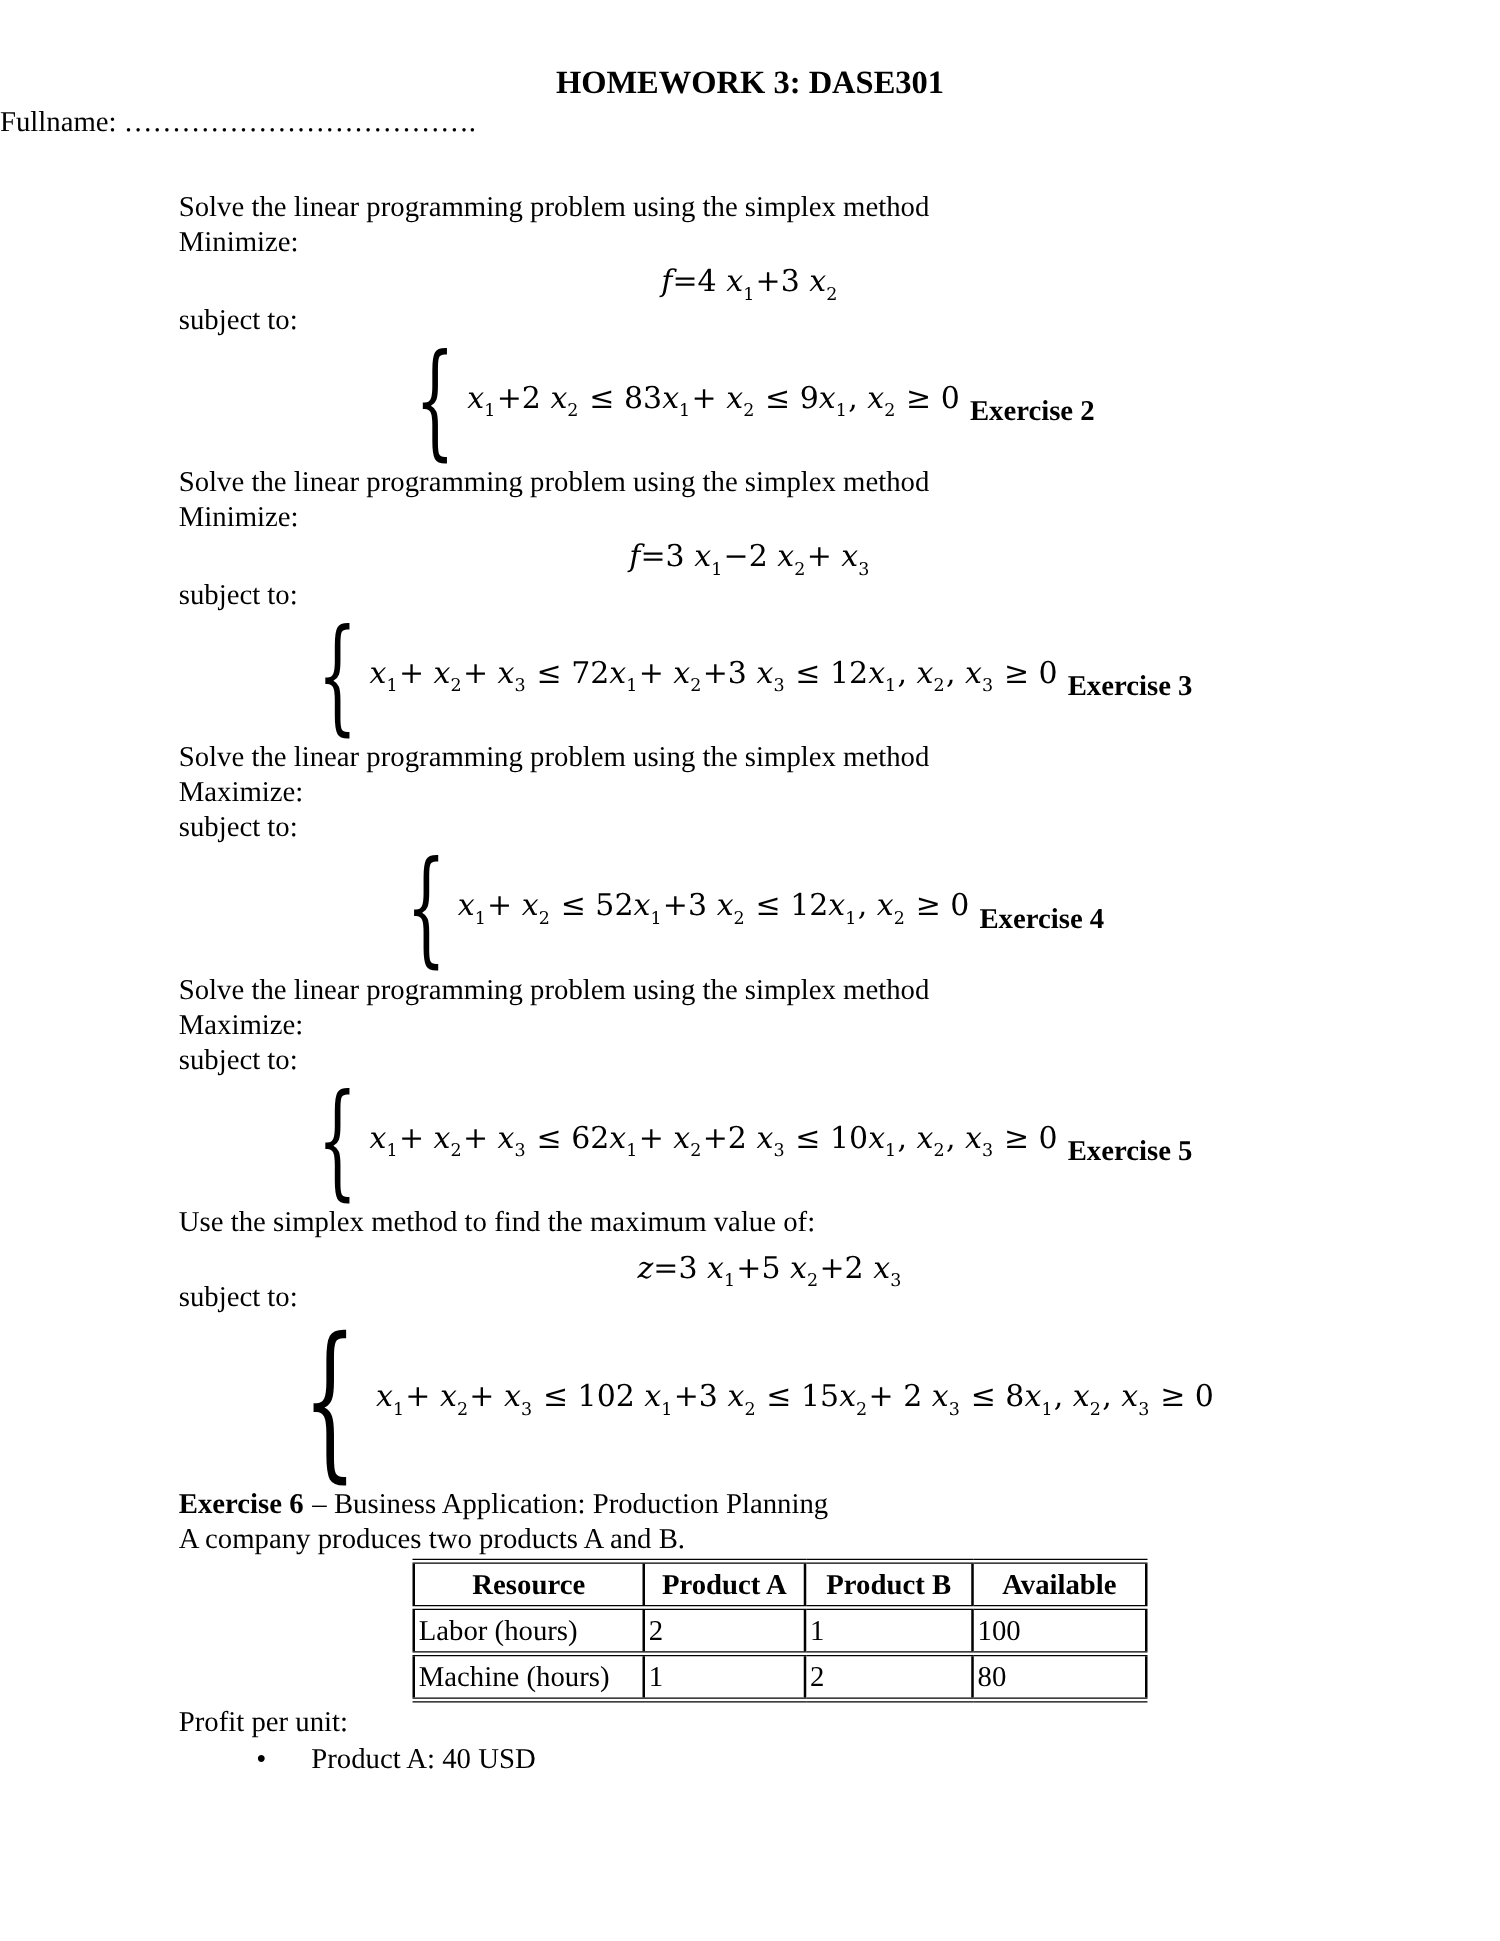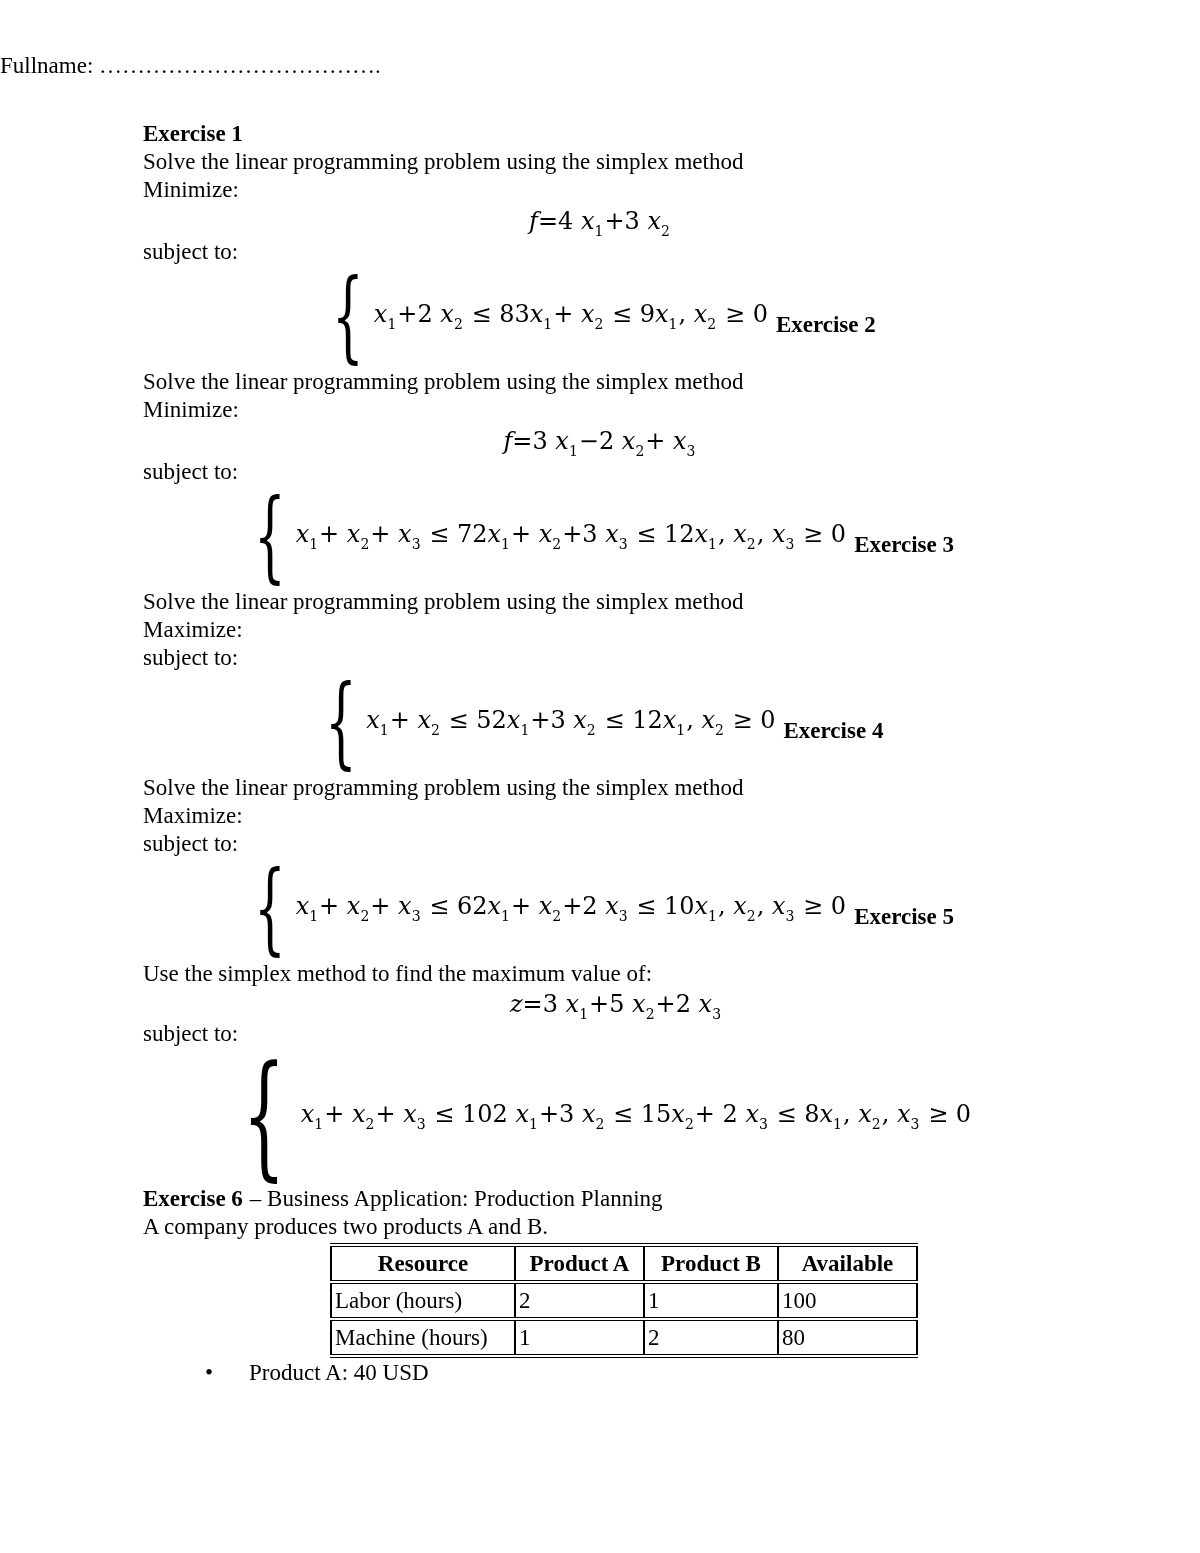--- a/index.html
+++ b/index.html
@@ -59,25 +59,25 @@
   .col-b{width:120px;}
   .col-avail{width:125px;margin-left:12px;}
   .bullet-line{margin-left:205px;font-size:23px;line-height:30px;}
   .bullet{display:inline-block;width:44px;}
 </style>
 </head>
 <body>
 
 <div class="page">
 
+  <div class="title">HOMEWORK 3: DASE301</div>
   <div class="fullname">Fullname: ……………………………….</div>
   <div class="spacer-top"></div>
 
   <section>
-    <div class="line ml bold">Exercise 1</div>
     <div class="line ml">Solve the linear programming problem using the simplex method</div>
     <div class="line ml">Minimize:</div>
     <div class="formula-line">
       <span class="math"><span class="mvar">f</span>=4 <span class="mvar">x</span><span class="msub">1</span>+3 <span class="mvar">x</span><span class="msub">2</span></span>
     </div>
     <div class="line ml">subject to:</div>
     <div class="system-wrap">
       <div class="system">
         <span class="brace b3">{</span>
         <div class="rows">
@@ -139,21 +139,21 @@
           <div class="math m-row">2<span class="mvar">x</span><span class="msub">1</span>+ <span class="mvar">x</span><span class="msub">2</span>+2 <span class="mvar">x</span><span class="msub">3</span> ≤ 10</div>
           <div class="math m-row"><span class="mvar">x</span><span class="msub">1</span>, <span class="mvar">x</span><span class="msub">2</span>, <span class="mvar">x</span><span class="msub">3</span> ≥ 0</div>
         </div>
         <span class="sys-label">Exercise 5</span>
       </div>
     </div>
   </section>
 
   <section>
     <div class="line ml">Use the simplex method to find the maximum value of:</div>
-    <div class="formula-line" style="height:32px;line-height:32px;padding-left:32px;">
+    <div class="formula-line" style="height:32px;line-height:44px;padding-left:32px;">
       <span class="math"><span class="mvar">z</span>=3 <span class="mvar">x</span><span class="msub">1</span>+5 <span class="mvar">x</span><span class="msub">2</span>+2 <span class="mvar">x</span><span class="msub">3</span></span>
     </div>
     <div class="line ml">subject to:</div>
     <div class="system-wrap">
       <div class="system">
         <span class="brace b4">{</span>
         <div class="rows">
           <div class="math m-row"><span class="mvar">x</span><span class="msub">1</span>+ <span class="mvar">x</span><span class="msub">2</span>+ <span class="mvar">x</span><span class="msub">3</span> ≤ 10</div>
           <div class="math m-row">2 <span class="mvar">x</span><span class="msub">1</span>+3 <span class="mvar">x</span><span class="msub">2</span> ≤ 15</div>
           <div class="math m-row"><span class="mvar">x</span><span class="msub">2</span>+ 2 <span class="mvar">x</span><span class="msub">3</span> ≤ 8</div>
@@ -185,18 +185,19 @@
       </tr>
       <tr>
         <td>Machine (hours)</td>
         <td>1</td>
         <td>2</td>
         <td>80</td>
       </tr>
     </tbody>
       </table>
 
+    <div class="line ml" style="margin-top:2px;">Profit per unit:</div>
     <div class="bullet-line">
       <span class="bullet">•</span><span>Product A: 40 USD</span>
     </div>
   </section>
 
 </div>
 
 </body></html>

